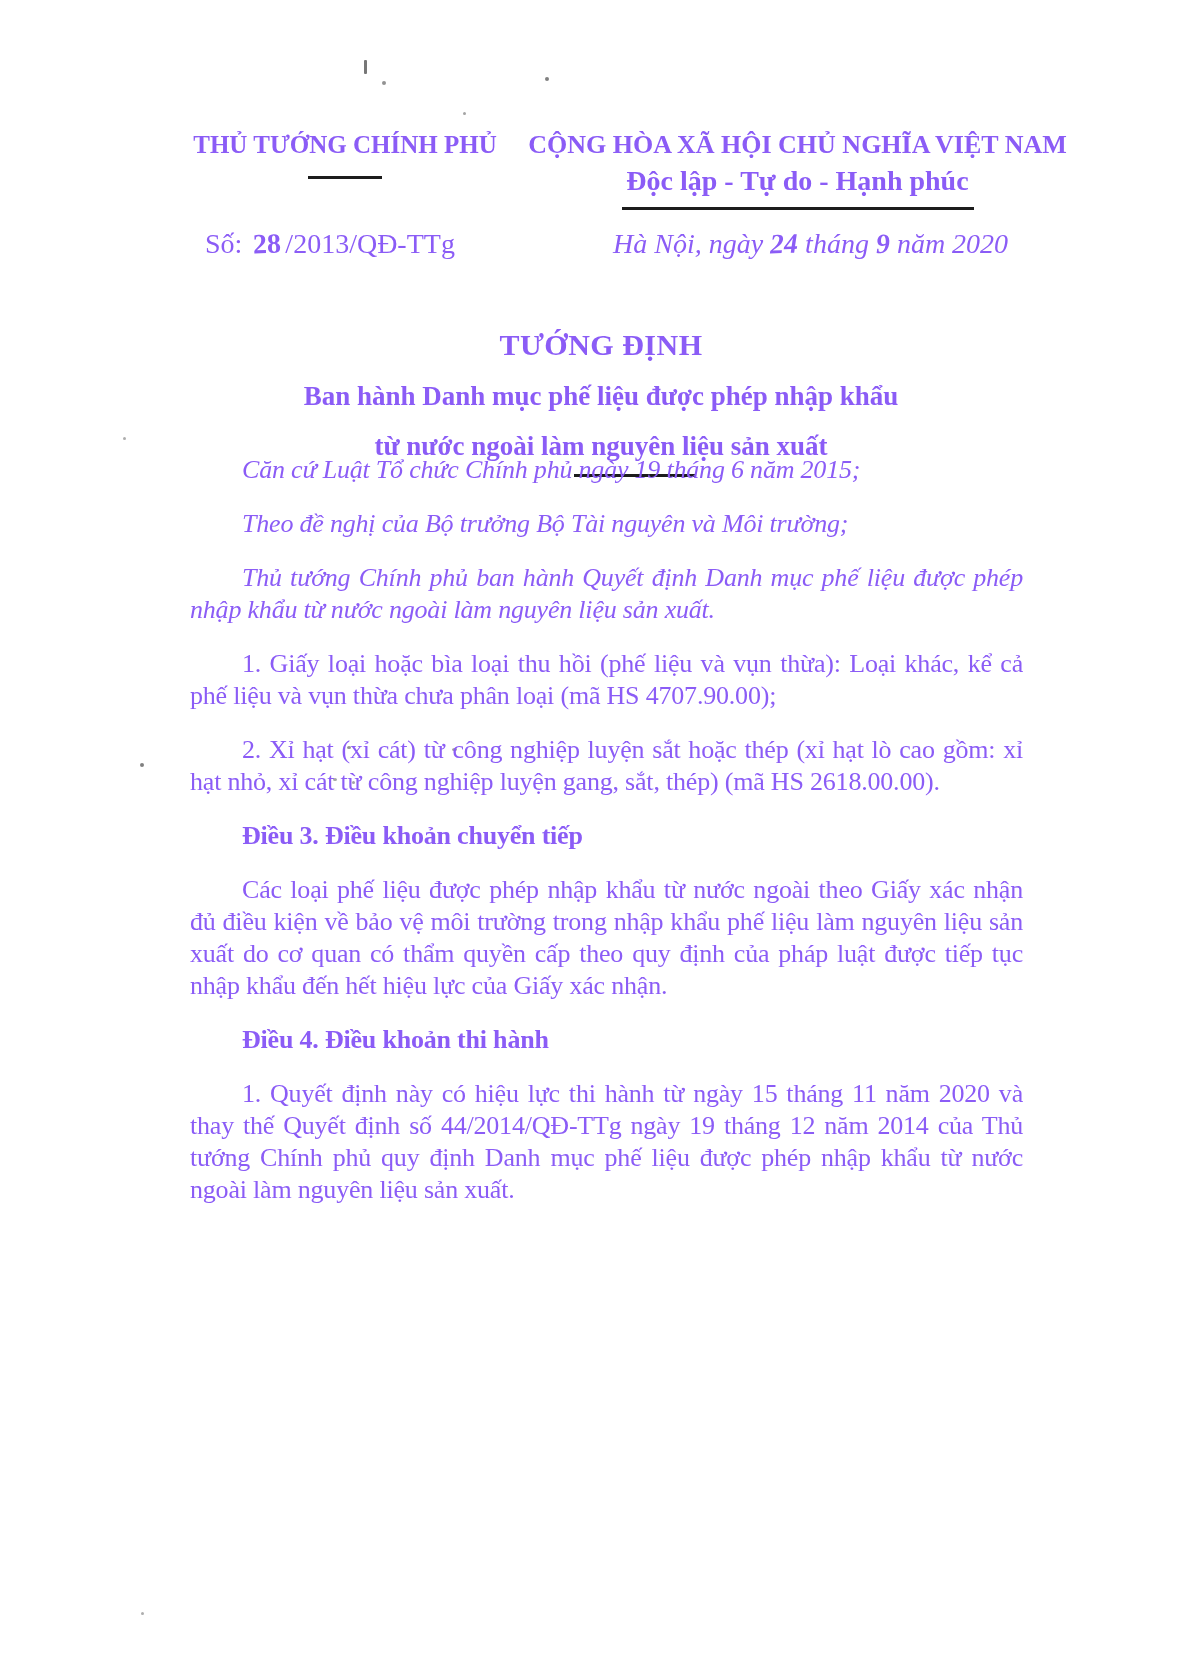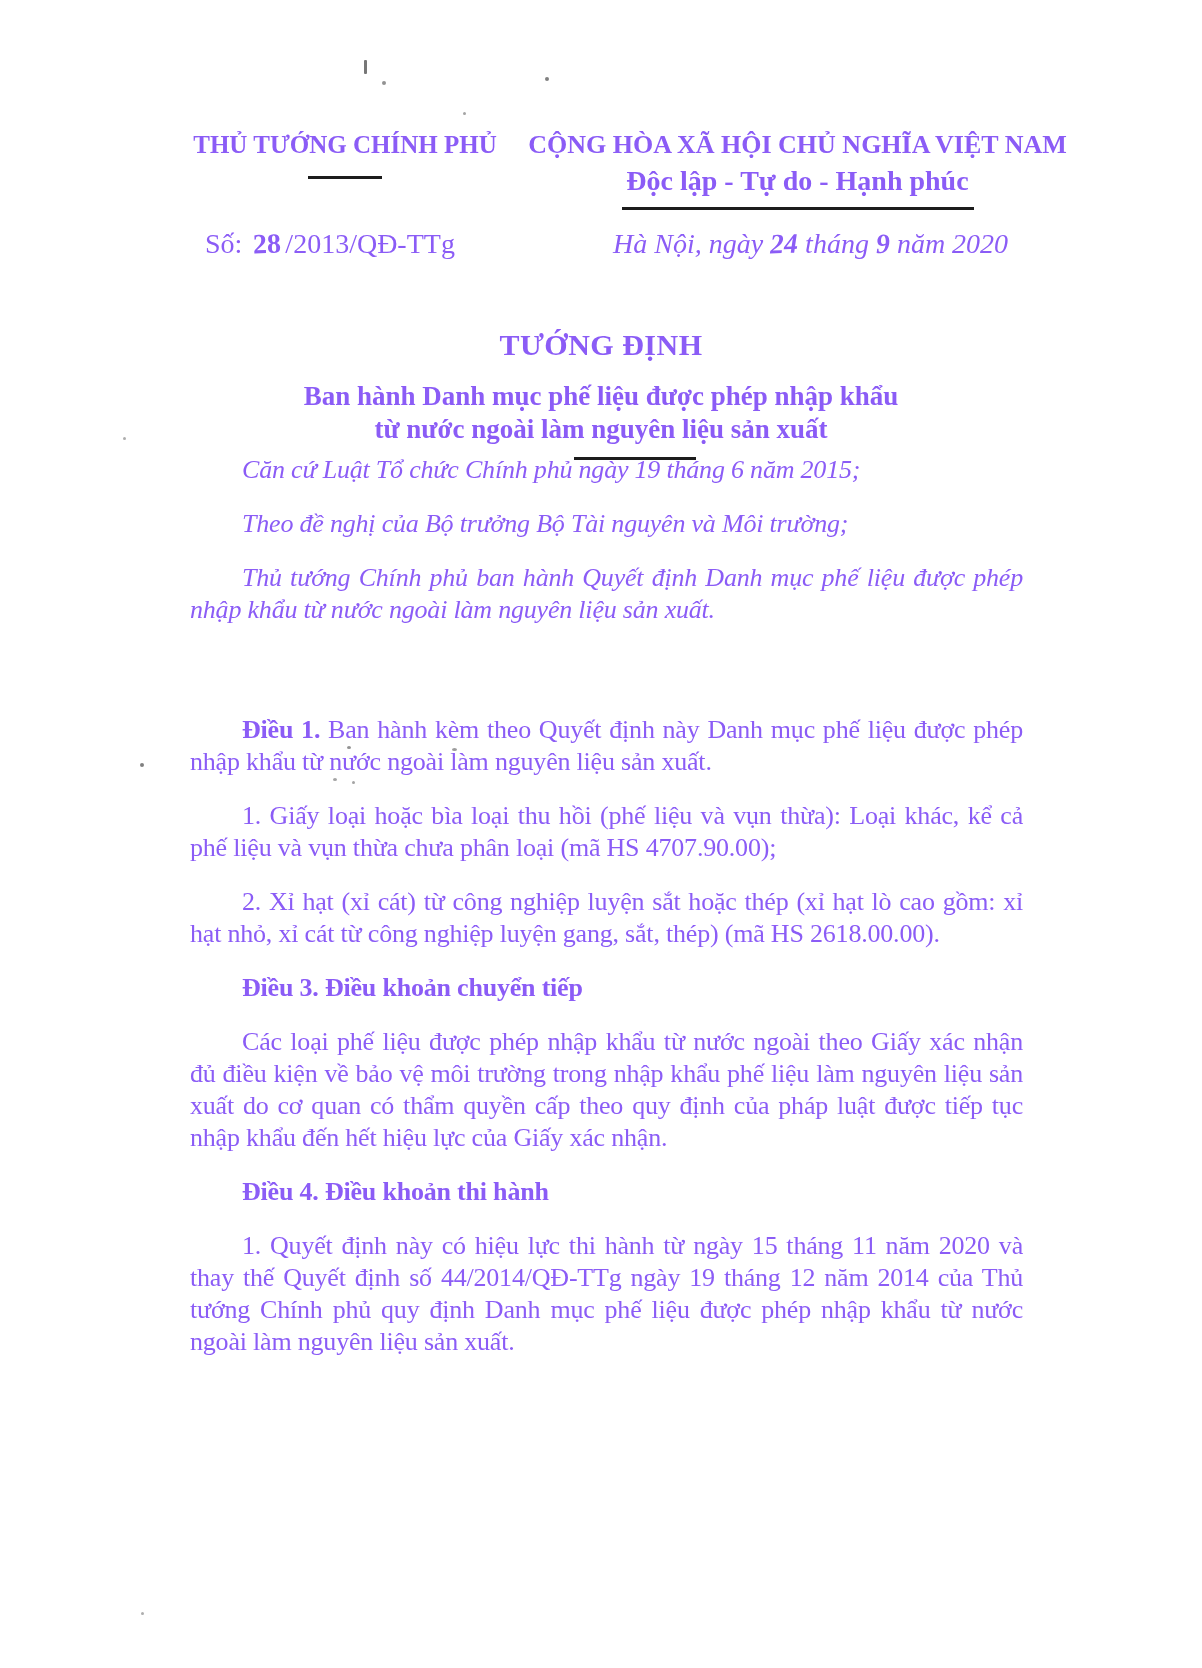--- a/index.html
+++ b/index.html
@@ -26,21 +26,21 @@
   
   .meta { position:absolute; top:227px; left:0; width:100%; display:flex; font-size:28px; line-height:34px; }
   .doc-number { margin-left:205px; width:300px; white-space:nowrap; }
   .place-date { margin-left:108px; font-style:italic; white-space:nowrap; }
   .hand { font-weight:bold; display:inline-block; transform:rotate(-2deg); }
   .hand-num { padding:0 4px; }
 
   
   .title-block { position:absolute; top:328px; left:0; width:100%; text-align:center; }
   .doc-type { font-size:30px; font-weight:bold; line-height:34px; letter-spacing:0.5px; }
-  .doc-subject { font-size:27px; font-weight:bold; line-height:33px; }
+  .doc-subject { font-size:27px; font-weight:bold; line-height:33px;margin-top:17px; }
   .doc-subject.first { margin-top:18px; }
   .rule-title { width:122px; border-top:3px solid #1c1c1c; margin:11px auto 0; transform:translateX(34px); }
 
   
   .doc-body {
     position:absolute; top:454px; left:190px; width:833px;
     font-size:26px; line-height:32px; text-align:justify;
     letter-spacing:-0.2px;
   }
   .doc-body p { margin:22px 0 0; text-indent:52px; }
@@ -93,21 +93,20 @@
     <div class="doc-subject first">Ban hành Danh mục phế liệu được phép nhập khẩu</div>
     <div class="doc-subject">từ nước ngoài làm nguyên liệu sản xuất</div>
     <div class="rule-title"></div>
   </div>
 
   <div class="doc-body">
     <p class="preamble-p first">Căn cứ Luật Tổ chức Chính phủ ngày 19 tháng 6 năm 2015;</p>
     <p class="preamble-p">Theo đề nghị của Bộ trưởng Bộ Tài nguyên và Môi trường;</p>
     <p class="preamble-p">Thủ tướng Chính phủ ban hành Quyết định Danh mục phế liệu được phép nhập khẩu từ nước ngoài làm nguyên liệu sản xuất.</p>
 
-    <p class="article-gap"><span class="article-label">Điều 1.</span> <span>Ban hành kèm theo Quyết định này Danh mục phế liệu được phép nhập khẩu từ nước ngoài làm nguyên liệu sản xuất.</span></p>
 
 
     <p>1. Giấy loại hoặc bìa loại thu hồi (phế liệu và vụn thừa): Loại khác, kể cả phế liệu và vụn thừa chưa phân loại (mã HS 4707.90.00);</p>
     <p>2. Xỉ hạt (xỉ cát) từ công nghiệp luyện sắt hoặc thép (xỉ hạt lò cao gồm: xỉ hạt nhỏ, xỉ cát từ công nghiệp luyện gang, sắt, thép) (mã HS 2618.00.00).</p>
 
     <p class="article-heading">Điều 3. Điều khoản chuyển tiếp</p>
     <p>Các loại phế liệu được phép nhập khẩu từ nước ngoài theo Giấy xác nhận đủ điều kiện về bảo vệ môi trường trong nhập khẩu phế liệu làm nguyên liệu sản xuất do cơ quan có thẩm quyền cấp theo quy định của pháp luật được tiếp tục nhập khẩu đến hết hiệu lực của Giấy xác nhận.</p>
 
     <p class="article-heading">Điều 4. Điều khoản thi hành</p>
     <p>1. Quyết định này có hiệu lực thi hành từ ngày 15 tháng 11 năm 2020 và thay thế Quyết định số 44/2014/QĐ-TTg ngày 19 tháng 12 năm 2014 của Thủ tướng Chính phủ quy định Danh mục phế liệu được phép nhập khẩu từ nước ngoài làm nguyên liệu sản xuất.</p>

